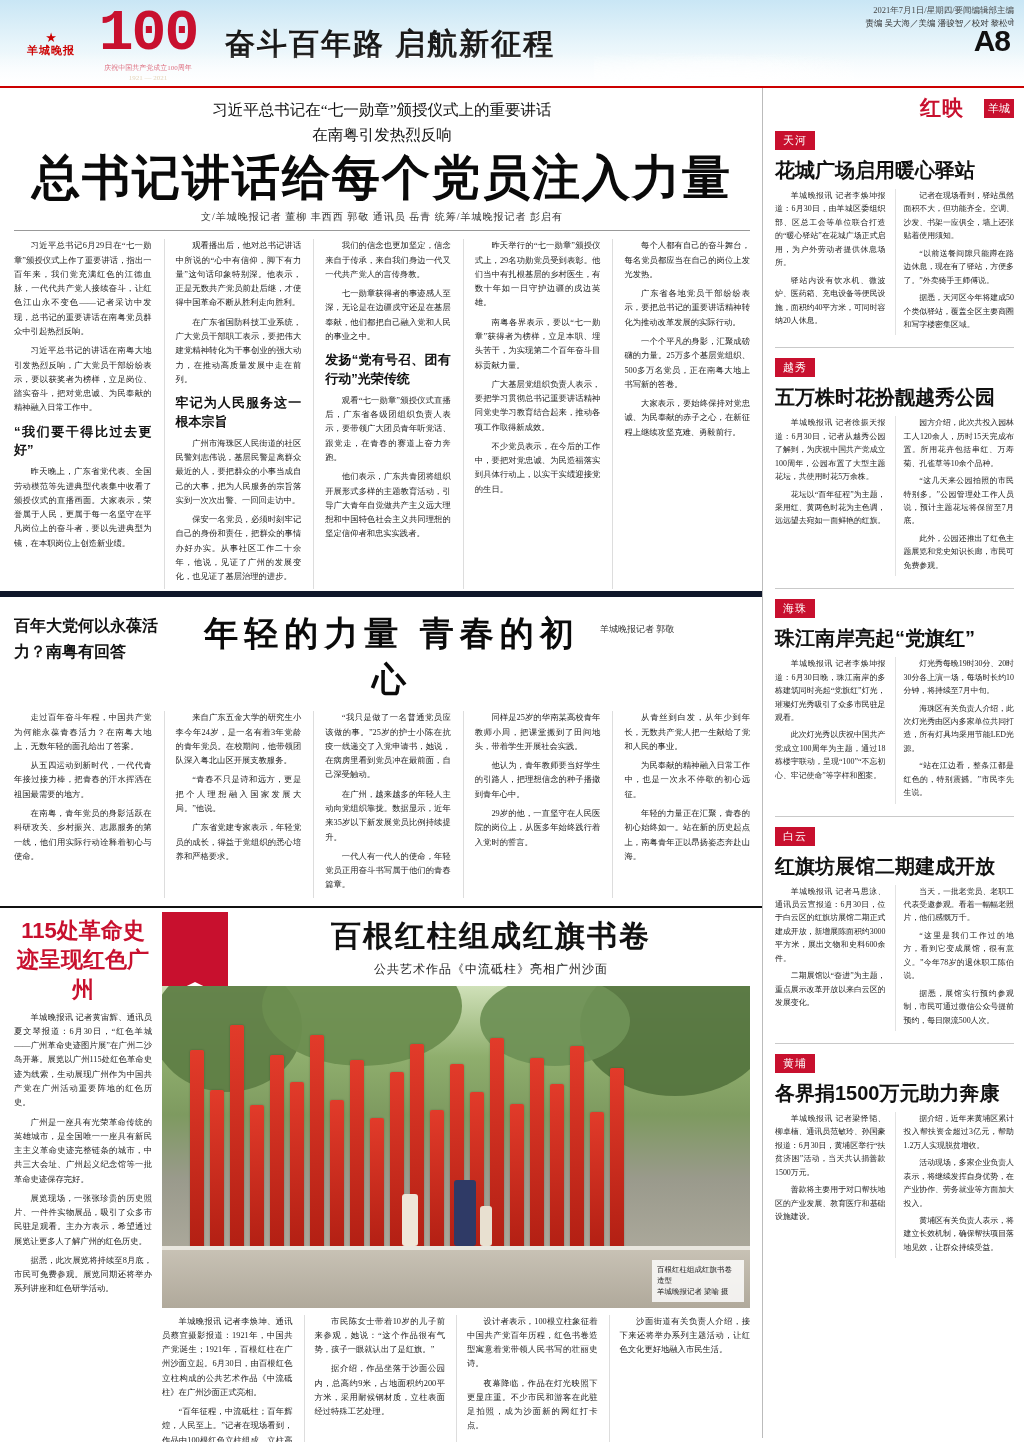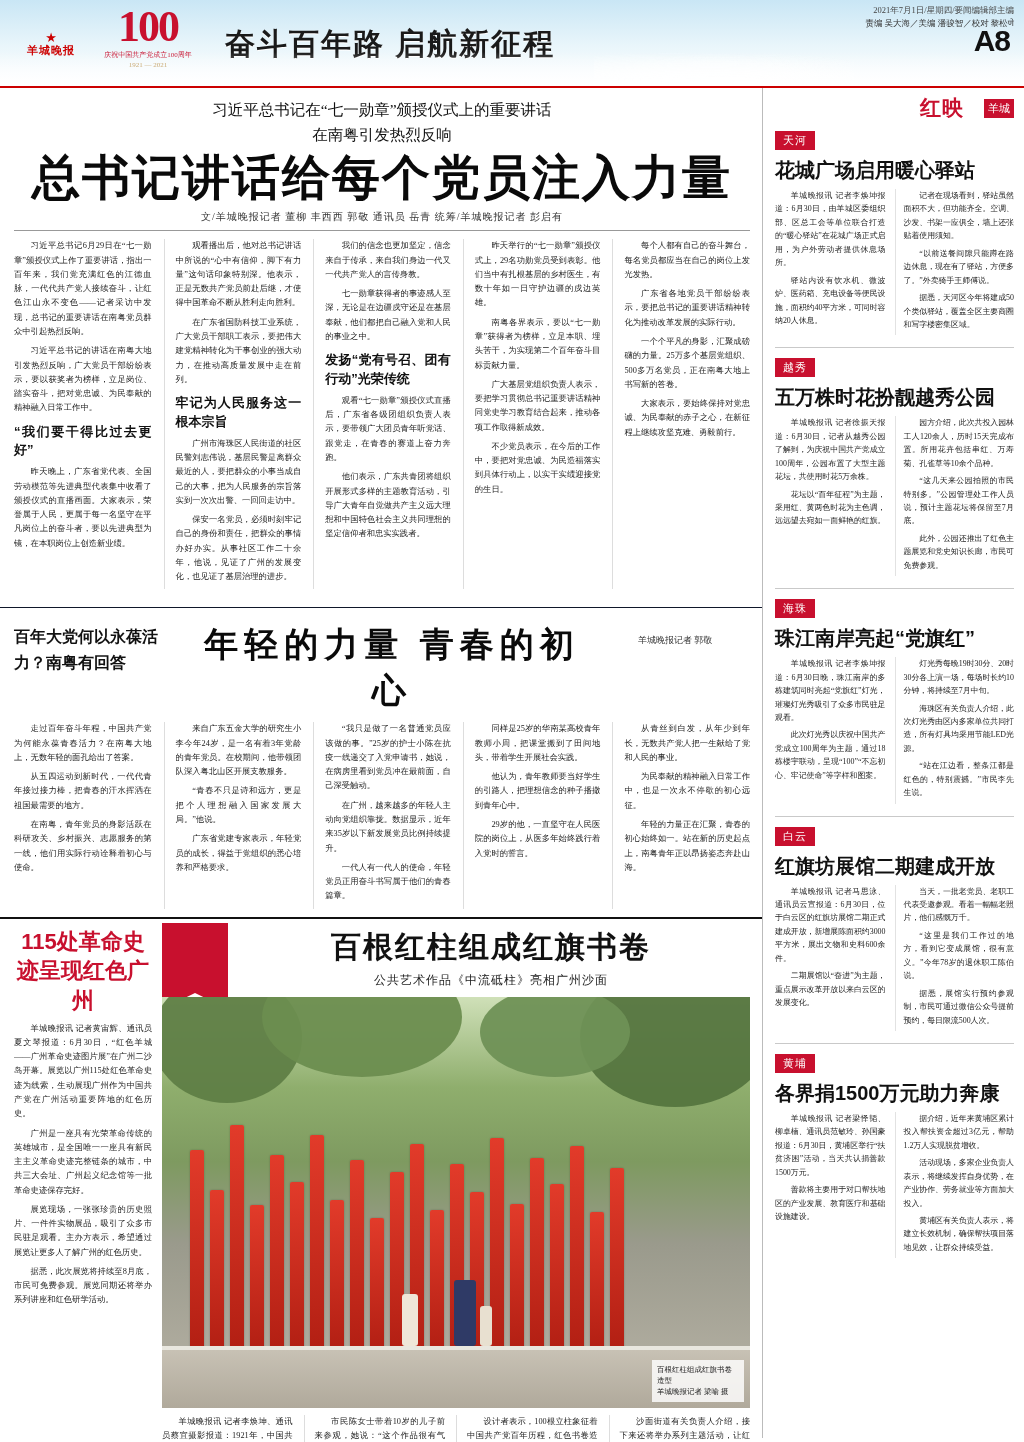--- a/index.html
+++ b/index.html
@@ -32,21 +32,21 @@
   .mh-logo .ycwb{
     font-family:"Liberation Serif", serif; font-size:11px; color:#c00; letter-spacing:1px;
     font-weight:bold; line-height:1.1;
   }
   .mh-logo .star{ color:#c00; font-size:13px; line-height:1; }
   .mh-100{
     position:absolute; left:92px; top:6px; width:112px; height:74px;
     display:flex; flex-direction:column; align-items:center; justify-content:flex-start;
   }
   .mh-100 .big{
-    font-family:Liberation Serif, serif; font-weight:bold; font-size:44px;
+    font-family:Liberation Mono, monospace; font-weight:bold; font-size:58px;
     color:#c8102e; line-height:0.95; letter-spacing:-2px;
   }
   .mh-100 .sub{ font-size:7px; color:#c8102e; line-height:1.25; text-align:center; margin-top:3px;}
   .mh-100 .years{ font-size:7px; color:#b08030; margin-top:1px;}
   .mh-title{
     position:absolute; left:225px; top:24px;
     font-family:"Liberation Sans", sans-serif; font-weight:bold;
     font-size:30px; color:#1a1a1a; letter-spacing:2px;
     text-shadow:0 1px 0 #fff;
   }
@@ -97,32 +97,32 @@
   .para{
     font-size:8.3px; line-height:1.72; color:#1c1c1c; text-align:justify;
     text-indent:2em; margin:0 0 5px 0;
   }
   .subhead{
     font-family:"Liberation Sans", sans-serif; font-weight:bold;
     font-size:13px; line-height:1.45; color:#111; margin:7px 0 5px 0; text-align:justify;
   }
 
   
-  .sec2{ padding:6px 12px 0 14px; margin-top:18px; border-top:1px solid #0f172a; }
+  .sec2{ padding:6px 12px 0 14px; margin-top:2px; border-top:6px solid #0f172a; }
   .sec2-top{ display:flex; align-items:flex-start; gap:10px; padding-top:6px;}
   .sec2-left{
     width:170px; flex:none; font-family:"Liberation Sans", sans-serif; font-weight:bold;
     font-size:16px; line-height:1.6; color:#111; padding-top:4px;
   }
   .sec2-title{
     flex:1; text-align:center;
     font-family:"Liberation Sans", sans-serif; font-weight:bold;
     font-size:34px; letter-spacing:6px; color:#0a0a0a; padding-top:2px;
   }
-  .sec2-by{ width:150px; flex:none; font-size:9px; color:#333; text-align:center; padding-top:14px;}
+  .sec2-by{ width:150px; flex:none; font-size:9px; color:#333; text-align:left; padding-top:14px;}
 
   
   .sec3{ margin-top:8px; border-top:2px solid #111; padding:8px 12px 0 14px; position:relative;}
   .sec3-grid{ display:flex; gap:10px; }
   .sec3-leftcol{ width:138px; flex:none; }
   .redtitle{
     font-family:"Liberation Sans", sans-serif; font-weight:bold;
     font-size:22px; line-height:1.35; color:#c8102e; text-align:center; margin-bottom:6px;
   }
   .photo-main{
@@ -135,21 +135,21 @@
   }
   .photo-head .sub{ font-size:12px; color:#222; margin-top:4px; letter-spacing:1px;}
   .redbanner{
     position:absolute; left:0; top:-4px; width:66px; height:70px; background:#c8102e;
   }
   .redbanner:after{
     content:""; position:absolute; left:0; bottom:-16px; border-left:33px solid #c8102e;
     border-right:33px solid #c8102e; border-bottom:16px solid transparent;
   }
   .photo-box{
-    margin-top:8px; height:411px; position:relative; overflow:hidden; background:#6e8a54;
+    margin-top:8px; height:322px; position:relative; overflow:hidden; background:#6e8a54;
   }
   .photo-sky{ position:absolute; inset:0; background:linear-gradient(180deg,#cfe0b8 0%,#8fae6d 22%,#7e9a60 40%,#9a9a8c 60%,#b9b4a7 100%); }
   .tree{ position:absolute; border-radius:50%; background:#5f7e46; opacity:.95;}
   .pillar{
     position:absolute; bottom:58px; width:14px; background:linear-gradient(180deg,#e23b2a,#b21f13);
     border-radius:2px; box-shadow:0 0 2px rgba(0,0,0,.25);
   }
   .ground{ position:absolute; left:0; right:0; bottom:0; height:62px; background:linear-gradient(180deg,#c9c3b6,#b0a99b); }
   .fence{ position:absolute; left:0; right:0; bottom:58px; height:4px; background:#e9e7df;}
   .person{ position:absolute; bottom:62px; border-radius:3px; }

